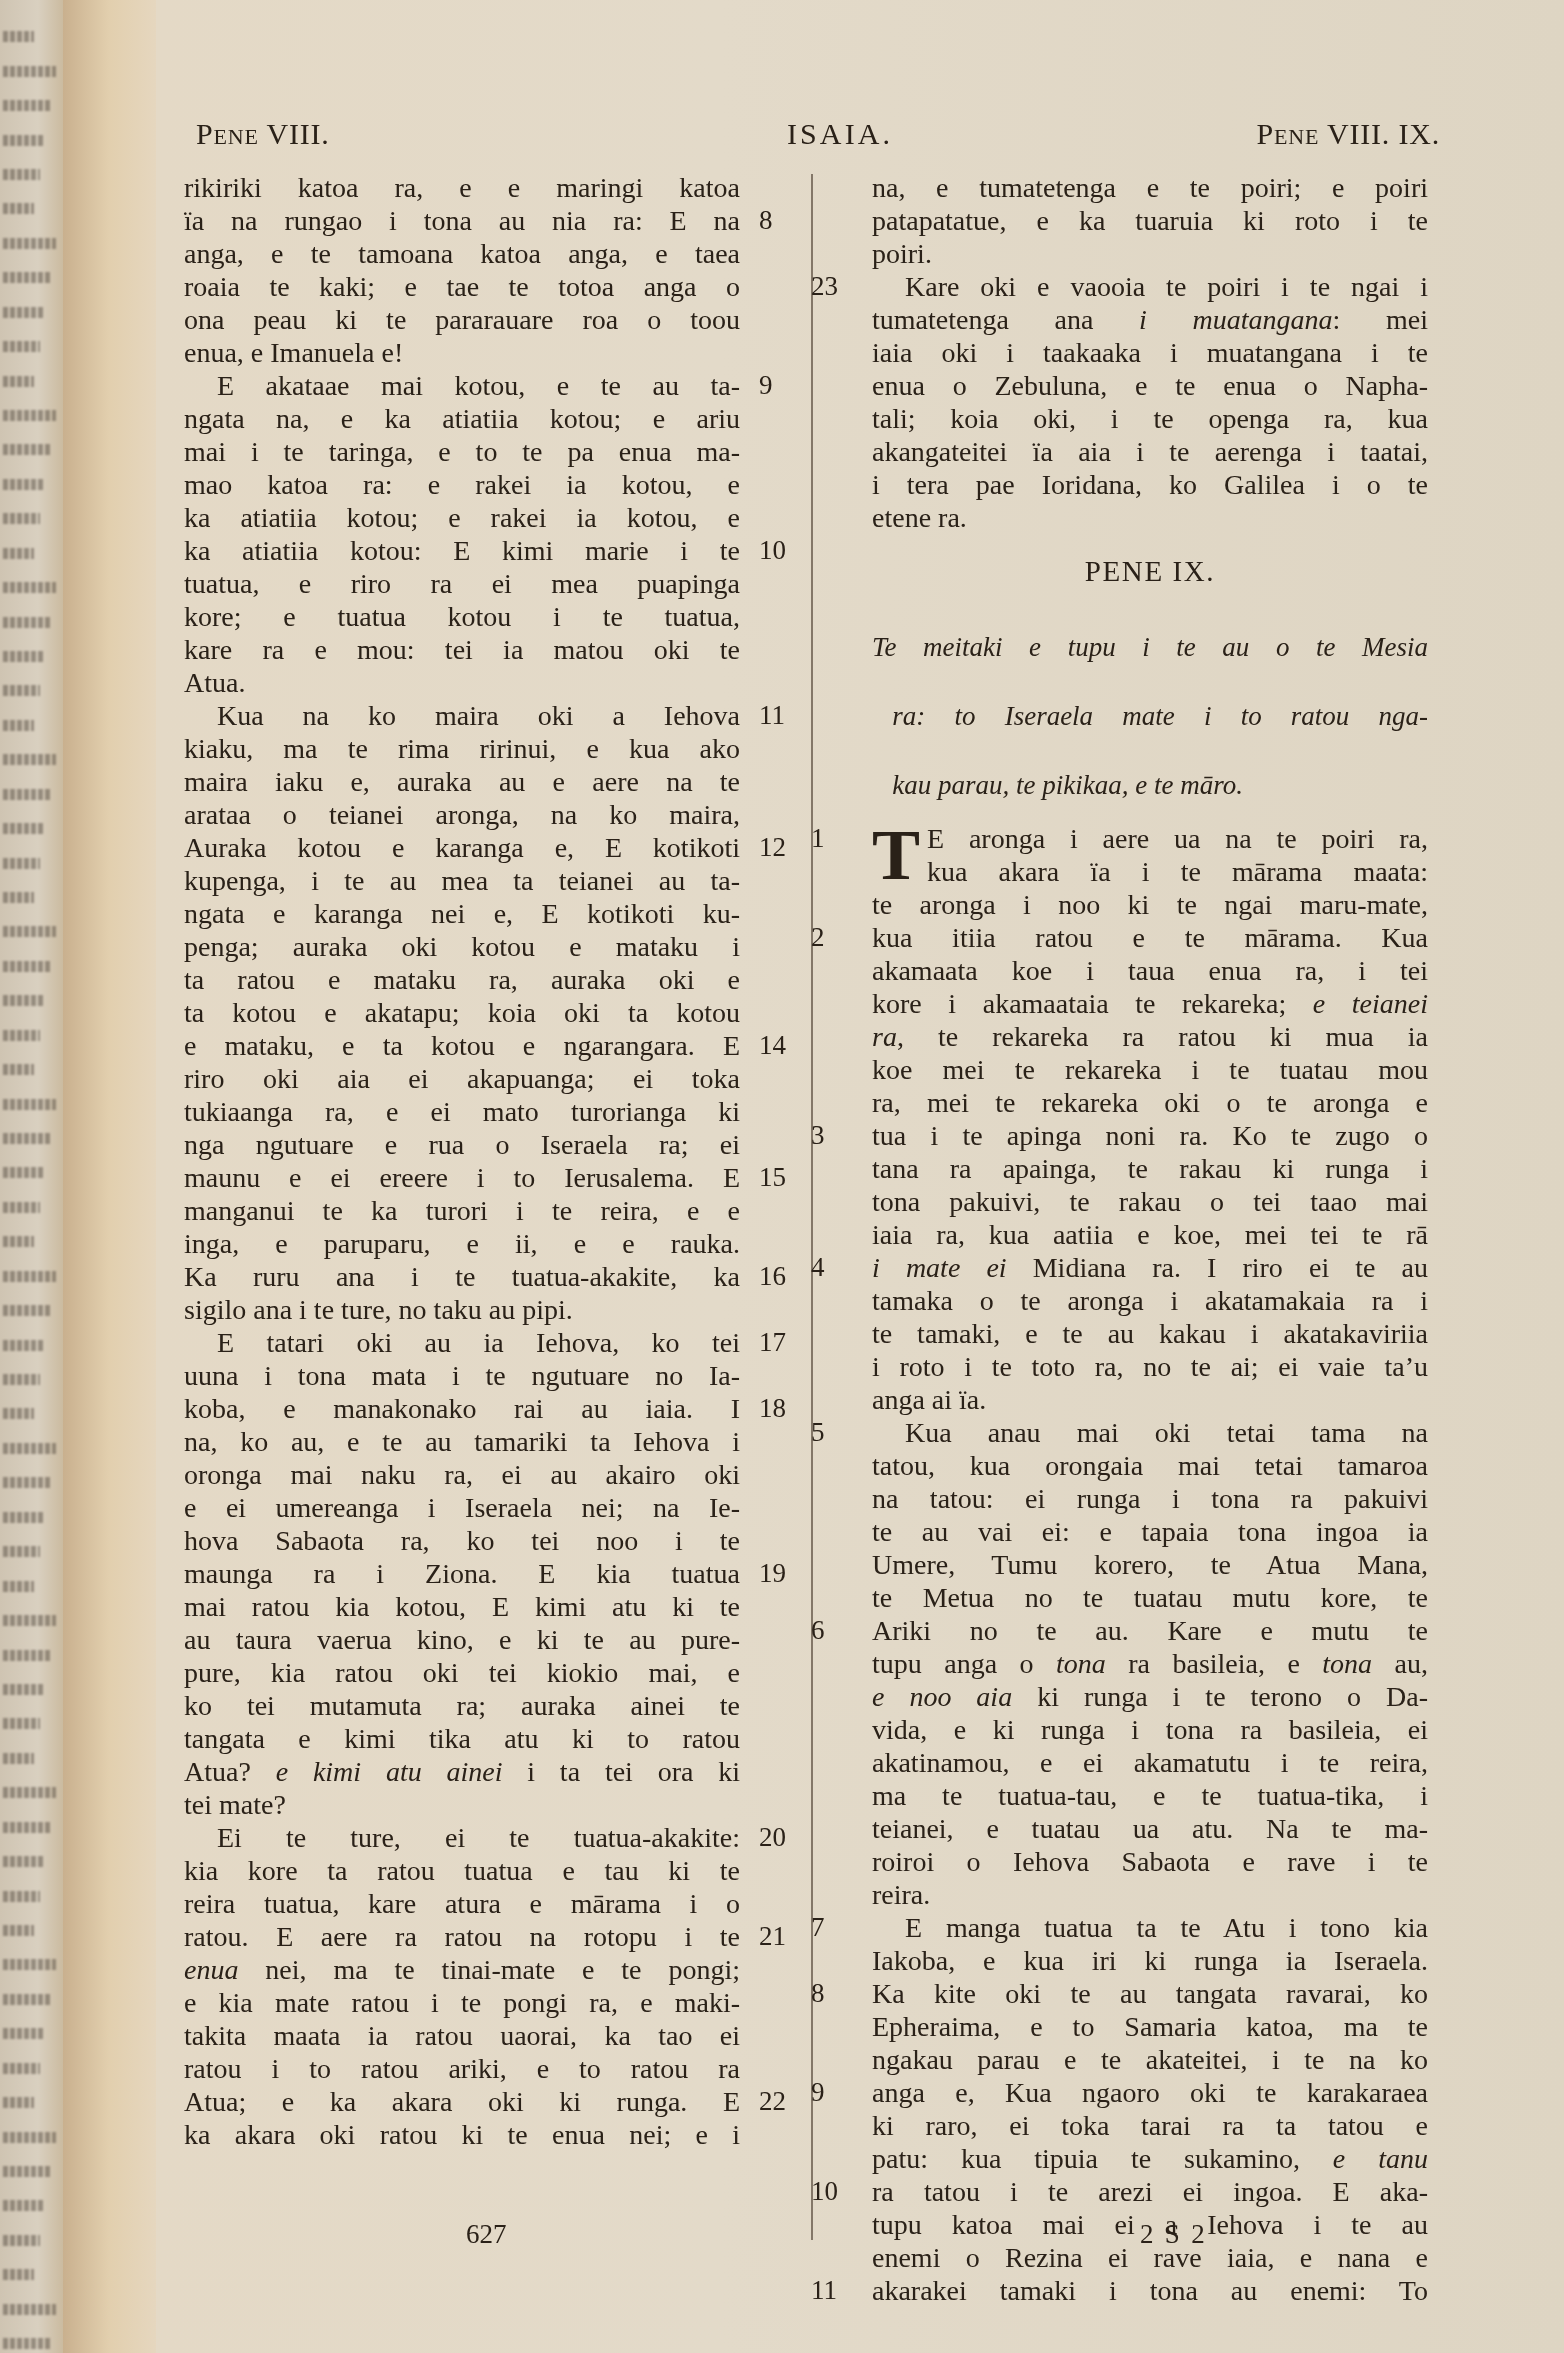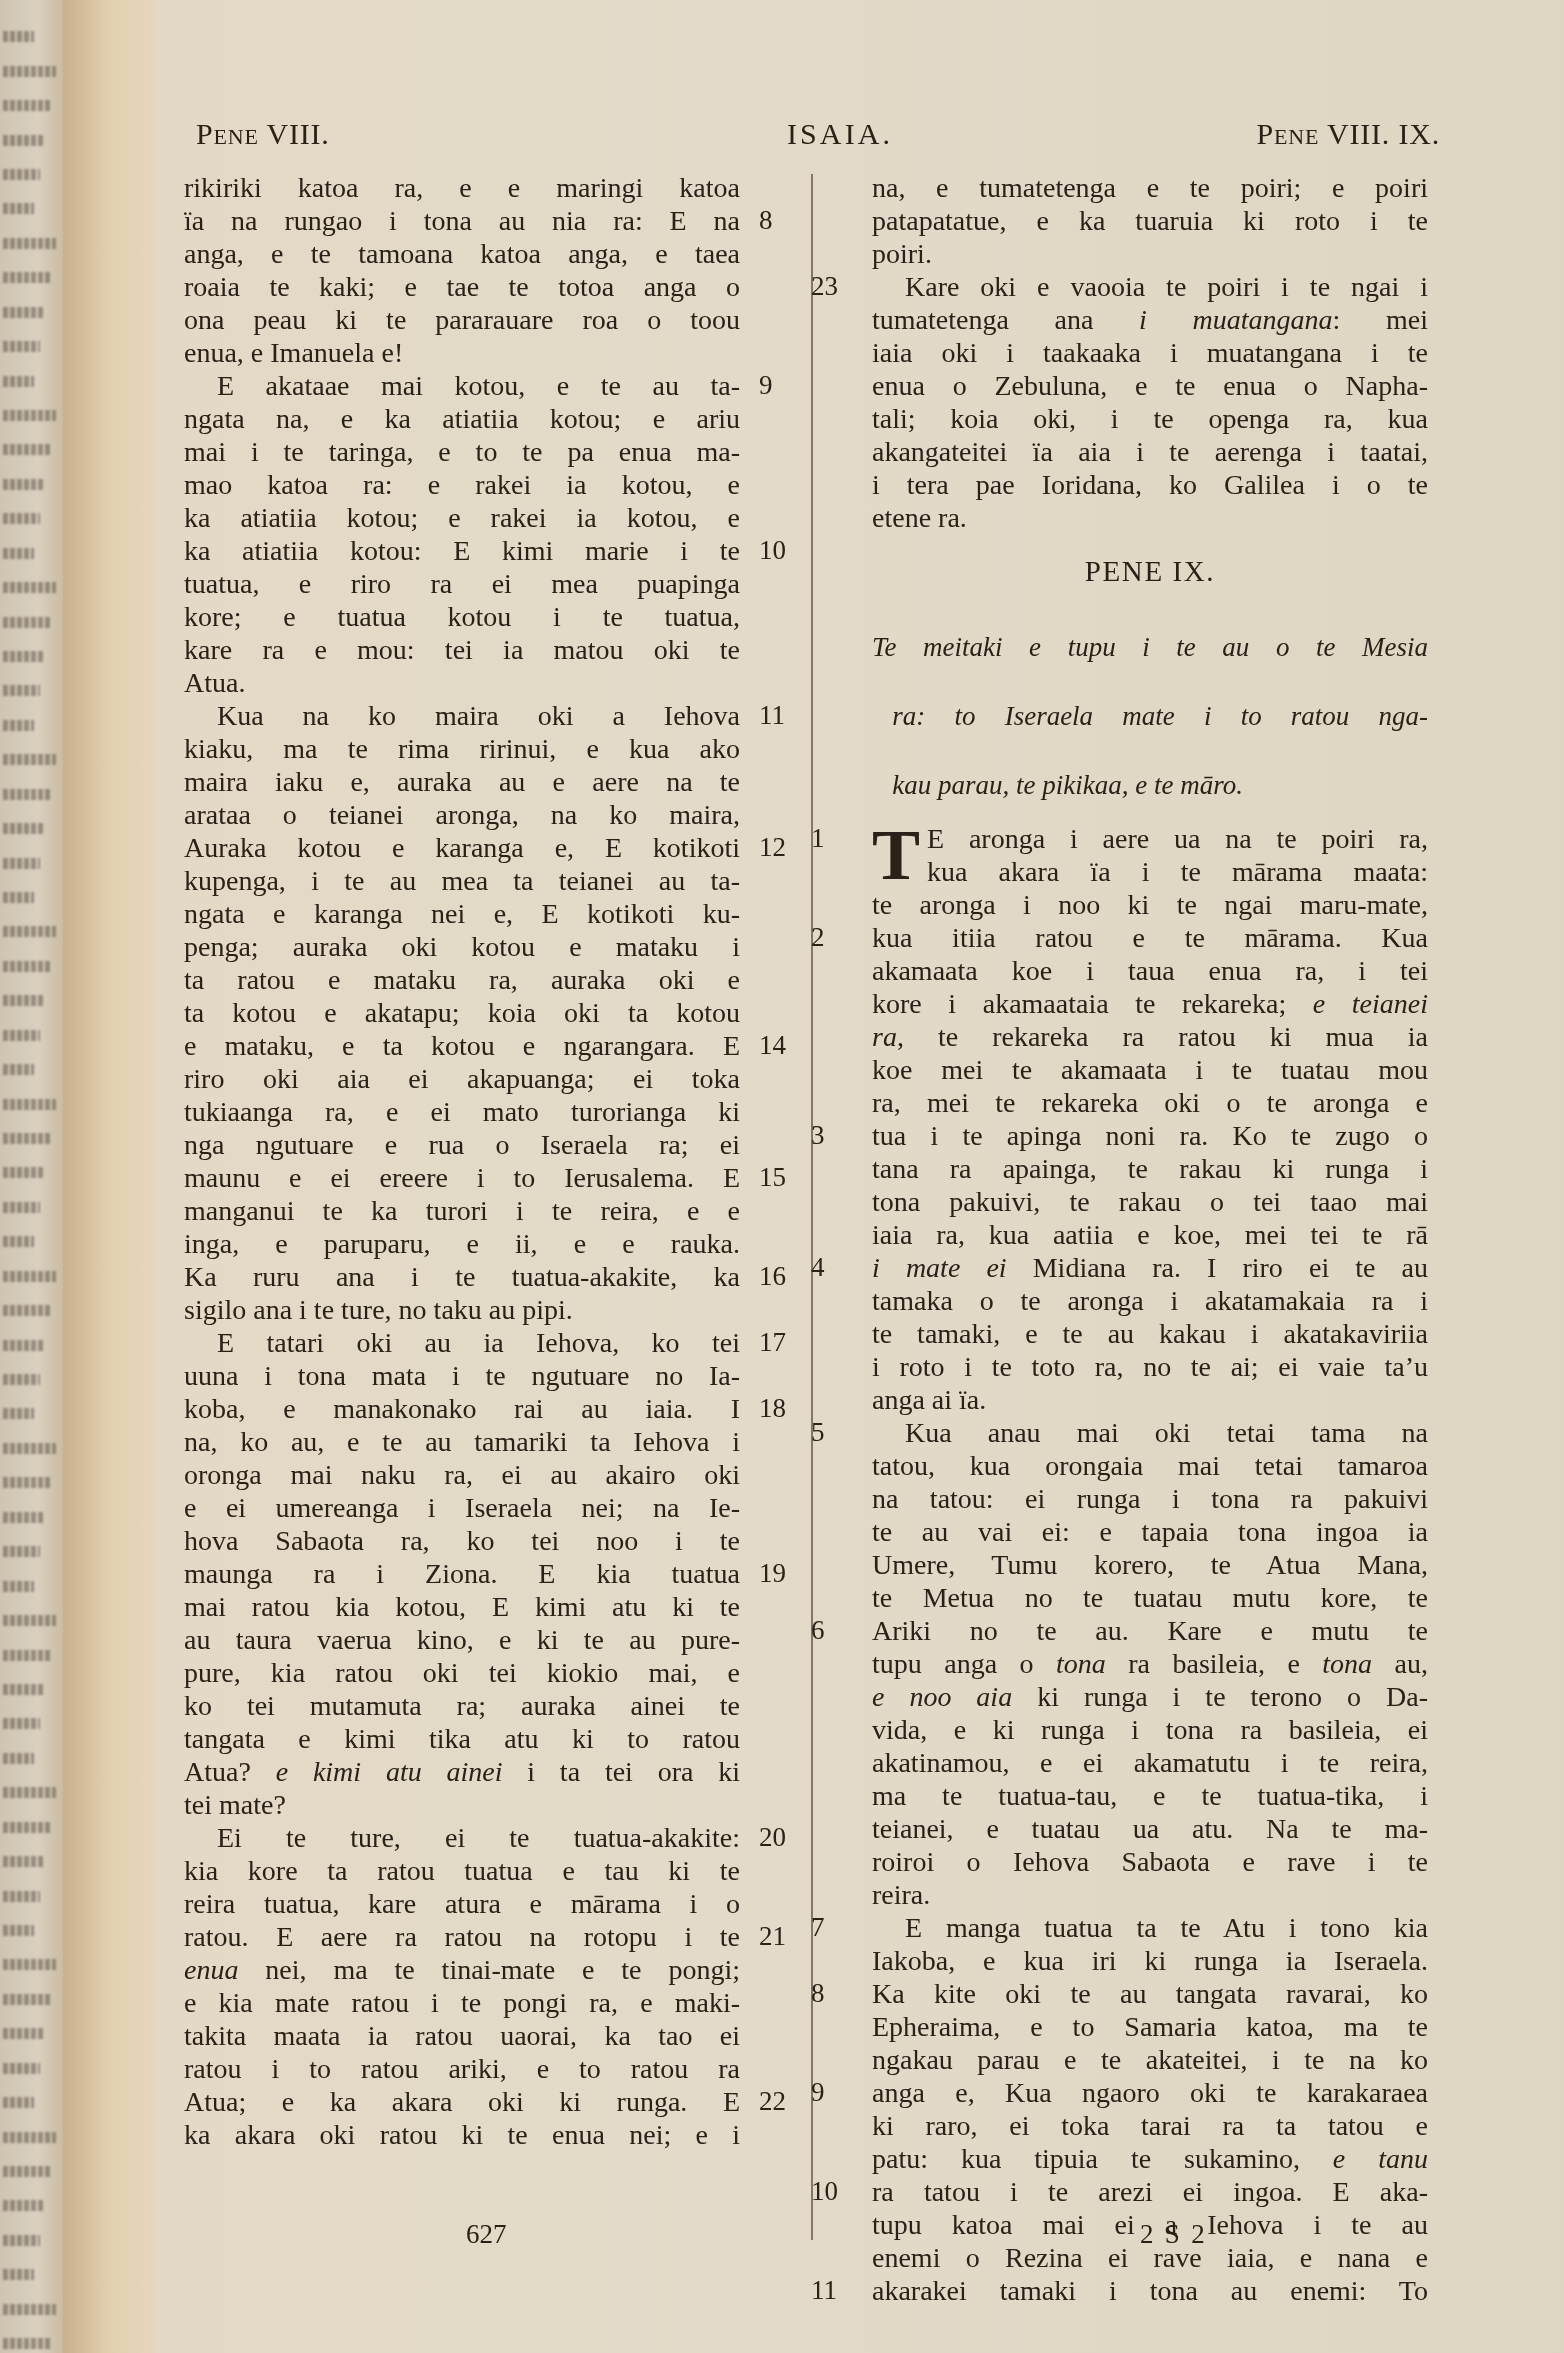--- a/index.html
+++ b/index.html
@@ -232,21 +232,21 @@
     </div>
   <div id="right-after" style="position:relative;">
     <span class="dropcap">T</span>
   <div class="line dc-line"><span>E aronga i aere ua na te poiri ra,</span><span class="vnum-l">1</span></div>
       <div class="line dc-line"><span>kua akara ïa i te mārama maata:</span></div>
       <div class="line"><span>te aronga i noo ki te ngai maru-mate,</span></div>
       <div class="line"><span>kua itiia ratou e te mārama. Kua</span><span class="vnum-l">2</span></div>
       <div class="line"><span>akamaata koe i taua enua ra, i tei</span></div>
       <div class="line"><span><span>kore i akamaataia te rekareka; </span><i>e teianei</i><span></span></span></div>
       <div class="line"><span><span></span><i>ra</i><span>, te rekareka ra ratou ki mua ia</span></span></div>
-      <div class="line"><span>koe mei te akamaata i te tuatau mou</span></div>
+      <div class="line"><span>koe mei te rekareka i te tuatau mou</span></div>
       <div class="line"><span>ra, mei te rekareka oki o te aronga e</span></div>
       <div class="line"><span>tua i te apinga noni ra. Ko te zugo o</span><span class="vnum-l">3</span></div>
       <div class="line"><span>tana ra apainga, te rakau ki runga i</span></div>
       <div class="line"><span>tona pakuivi, te rakau o tei taao mai</span></div>
       <div class="line"><span>iaia ra, kua aatiia e koe, mei tei te rā</span></div>
       <div class="line"><span><span></span><i>i mate ei</i><span> Midiana ra. I riro ei te au</span></span><span class="vnum-l">4</span></div>
       <div class="line"><span>tamaka o te aronga i akatamakaia ra i</span></div>
       <div class="line"><span>te tamaki, e te au kakau i akatakaviriia</span></div>
       <div class="line"><span>i roto i te toto ra, no te ai; ei vaie ta’u</span></div>
       <div class="line last"><span>anga ai ïa.</span></div>

